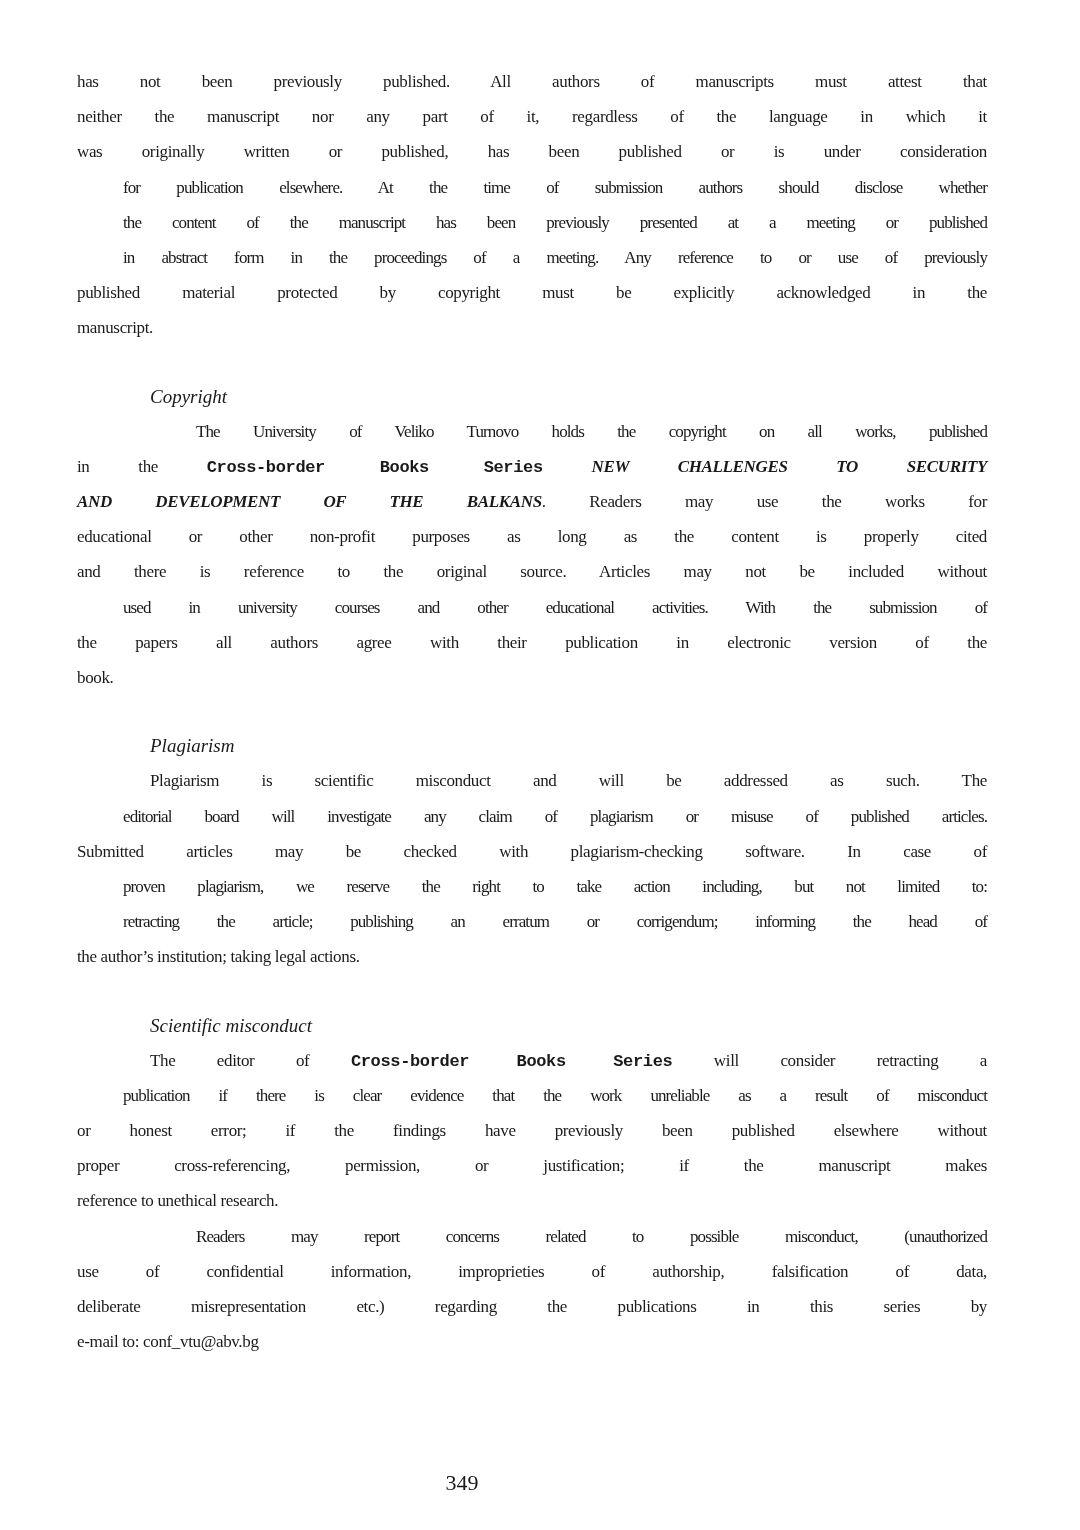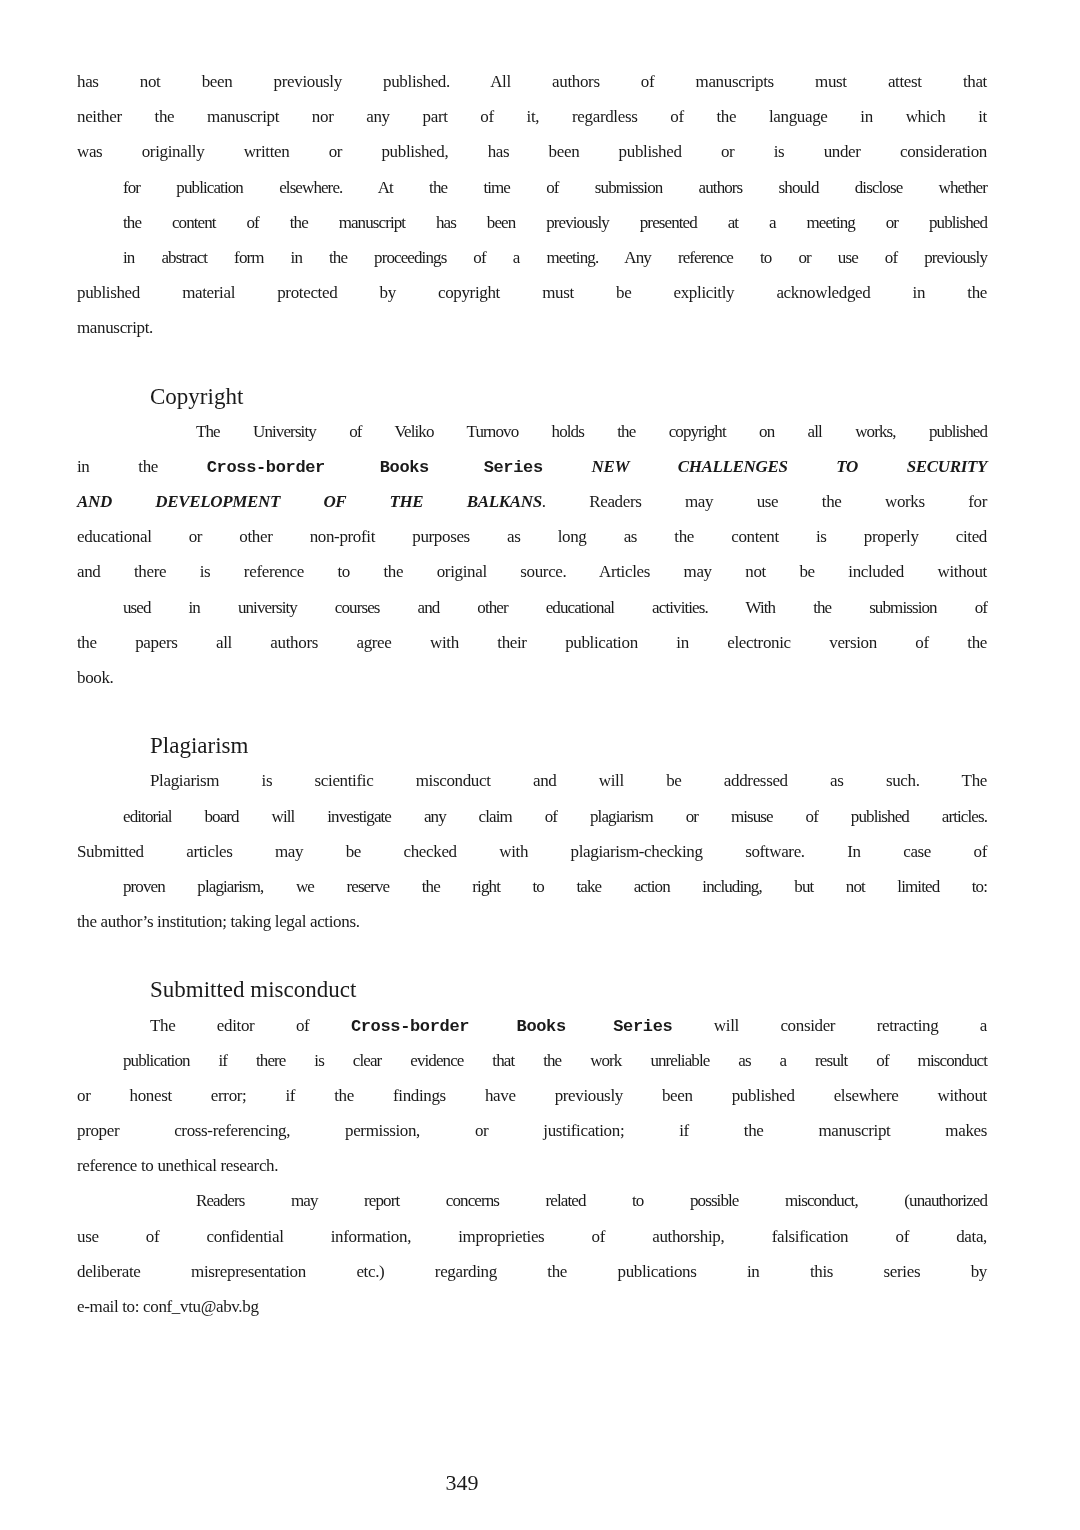--- a/index.html
+++ b/index.html
@@ -39,21 +39,22 @@
   }
   .line.tight {
     letter-spacing: -0.9px;
     word-spacing: -1px;
     margin-left: 46px;
   }
   .heading {
     display: block;
     height: 35.2px;
     line-height: 35.2px;
-    font-size: 23px;
+    font-size: 19px;
+    font-style: italic;
     padding-left: 73px;
   }
   .gap {
     display: block;
     height: 33px;
   }
   .b { font-weight: bold; font-family: Liberation Mono, monospace; }
   .bi { font-weight: bold; font-style: italic; }
   .page-number {
     position: absolute;
@@ -96,27 +97,28 @@
   </div>
 
   <span class="gap"></span>
 
   <div>
     <span class="heading">Plagiarism</span>
     <span class="line indent">Plagiarism is scientific misconduct and will be addressed as such. The</span>
     <span class="line tight">editorial board will investigate any claim of plagiarism or misuse of published articles.</span>
     <span class="line">Submitted articles may be checked with plagiarism-checking software. In case of</span>
     <span class="line tight">proven plagiarism, we reserve the right to take action including, but not limited to:</span>
+    <span class="line tight">retracting the article; publishing an erratum or corrigendum; informing the head of</span>
     <span class="line last">the author’s institution; taking legal actions.</span>
   </div>
 
   <span class="gap"></span>
 
   <div>
-    <span class="heading">Submitted misconduct</span>
+    <span class="heading">Scientific misconduct</span>
     <span class="line indent"><span>The editor of </span><span class="b">Cross-border Books Series</span><span> will consider retracting a</span></span>
     <span class="line tight">publication if there is clear evidence that the work unreliable as a result of misconduct</span>
     <span class="line">or honest error; if the findings have previously been published elsewhere without</span>
     <span class="line">proper cross-referencing, permission, or justification; if the manuscript makes</span>
     <span class="line last">reference to unethical research.</span>
     <span class="line indent tight">Readers may report concerns related to possible misconduct, (unauthorized</span>
     <span class="line">use of confidential information, improprieties of authorship, falsification of data,</span>
     <span class="line">deliberate misrepresentation etc.) regarding the publications in this series by</span>
     <span class="line last"><span>e-mail to: </span><span>conf_vtu@abv.bg</span></span>
   </div>

